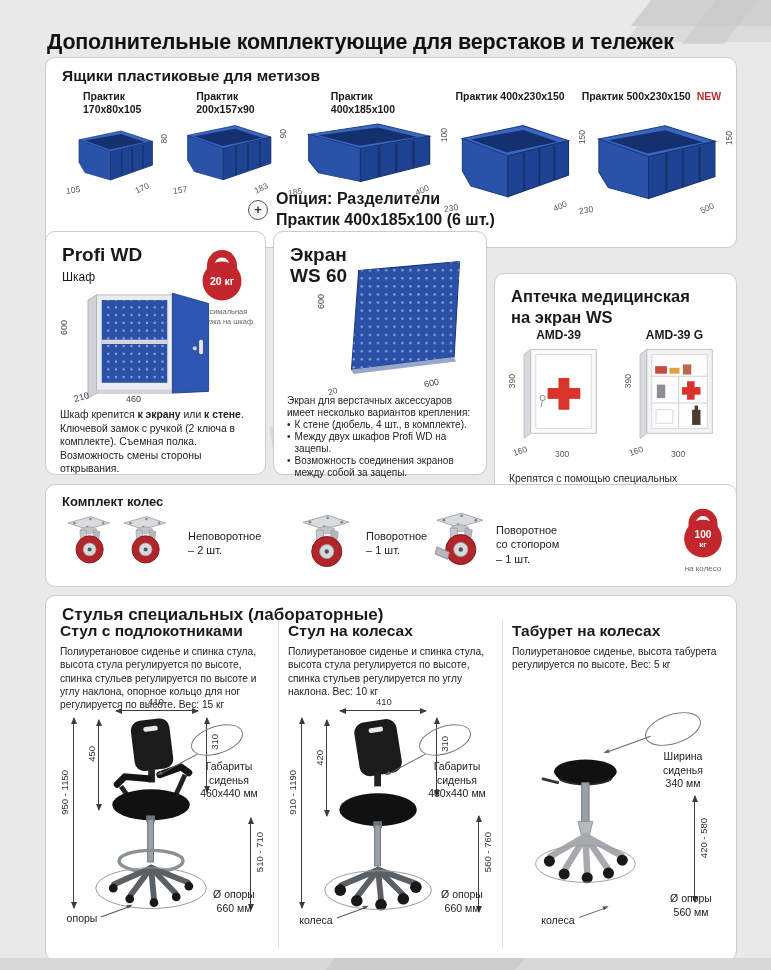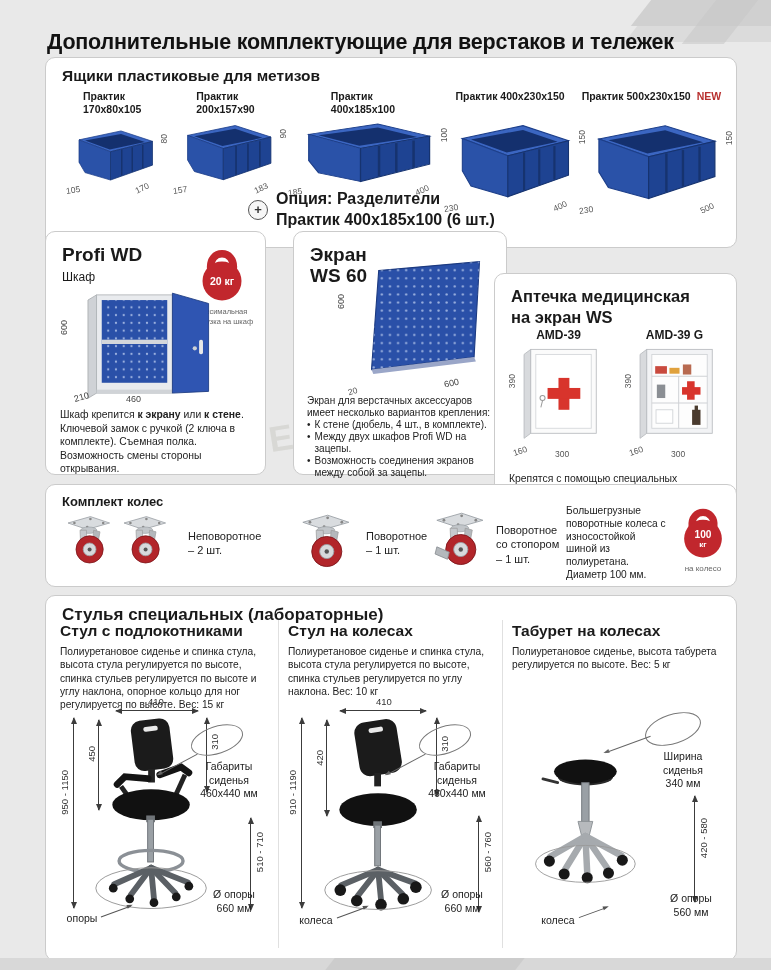--- a/index.html
+++ b/index.html
@@ -234,21 +234,21 @@
       <rect x="137" y="60" width="4.5" height="17" rx="2" fill="#e8e8e8"></rect>
       <circle cx="132" cy="70" r="2.5" fill="#cdd1d5"></circle>
     </svg>
     <span class="dim vtext" style="left:13px;top:88px;font-size:9px;color:#444;">600</span>
     <span class="dim" style="left:28px;top:160px;transform:rotate(-16deg);font-size:9px;color:#444;">210</span>
     <span class="dim" style="left:80px;top:162px;font-size:9px;color:#444;">460</span>
 
     <p class="body-text" style="left:14px;top:176px;width:192px;"><span>Шкаф крепится </span><b>к экрану</b><span> или </span><b>к стене</b><span>. Ключевой замок с ручкой (2 ключа в комплекте). Съемная полка. Возможность смены стороны открывания.</span></p>
   </section>
 
-  <section class="card" style="left:273px;top:231px;width:214px;height:244px;margin-left:20px;">
+  <section class="card" style="left:273px;top:231px;width:214px;height:244px;">
     <h2 class="big-title"><span>Экран</span><br><span>WS 60</span></h2>
 
     <svg viewBox="0 0 150 140" style="position:absolute;left:52px;top:26px;width:150px;height:126px;">
       <polygon points="28,14 140,4 134,110 20,124" fill="#2a50a8" stroke="#1c3a80" stroke-width="1.2"></polygon>
       <polygon points="28,14 140,4 134,110 20,124" fill="url(#pegdots)"></polygon>
       <polygon points="20,124 134,110 136,115 22,129" fill="#9aa6c8"></polygon>
     </svg>
     <span class="dim vtext" style="left:42px;top:62px;font-size:9px;color:#444;">600</span>
     <span class="dim" style="left:150px;top:146px;transform:rotate(-12deg);font-size:9px;color:#444;">600</span>
     <span class="dim" style="left:54px;top:154px;transform:rotate(-16deg);">20</span>
@@ -342,21 +342,20 @@
 
     <svg viewBox="0 0 70 64" style="position:absolute;left:382px;top:24px;width:62px;height:58px;">
         <use href="#casterbrake"></use>
       </svg>
     <div class="w-label" style="left:450px;top:38px;width:82px;">
       <div>Поворотное</div>
       <div>со стопором</div>
       <div>– 1 шт.</div>
     </div>
 
-    <p class="body-text" style="left:520px;top:20px;width:102px;font-size:10.2px;line-height:1.25;">Большегрузные поворотные колеса с износостойкой шиной из полиуретана. Диаметр 100 мм.</p>
 
     <div class="kbell" style="left:628px;top:16px;width:58px;">
       <svg viewBox="0 0 76 80" style="width:56px;height:58px">
         <use href="#kbell"></use>
         <text x="38" y="51" text-anchor="middle" class="kbt">100</text>
         <text x="38" y="64" text-anchor="middle" class="kbt2">кг</text>
       </svg>
       <div class="kbc" style="font-size:8px;">на колесо</div>
     </div>
   </section>

